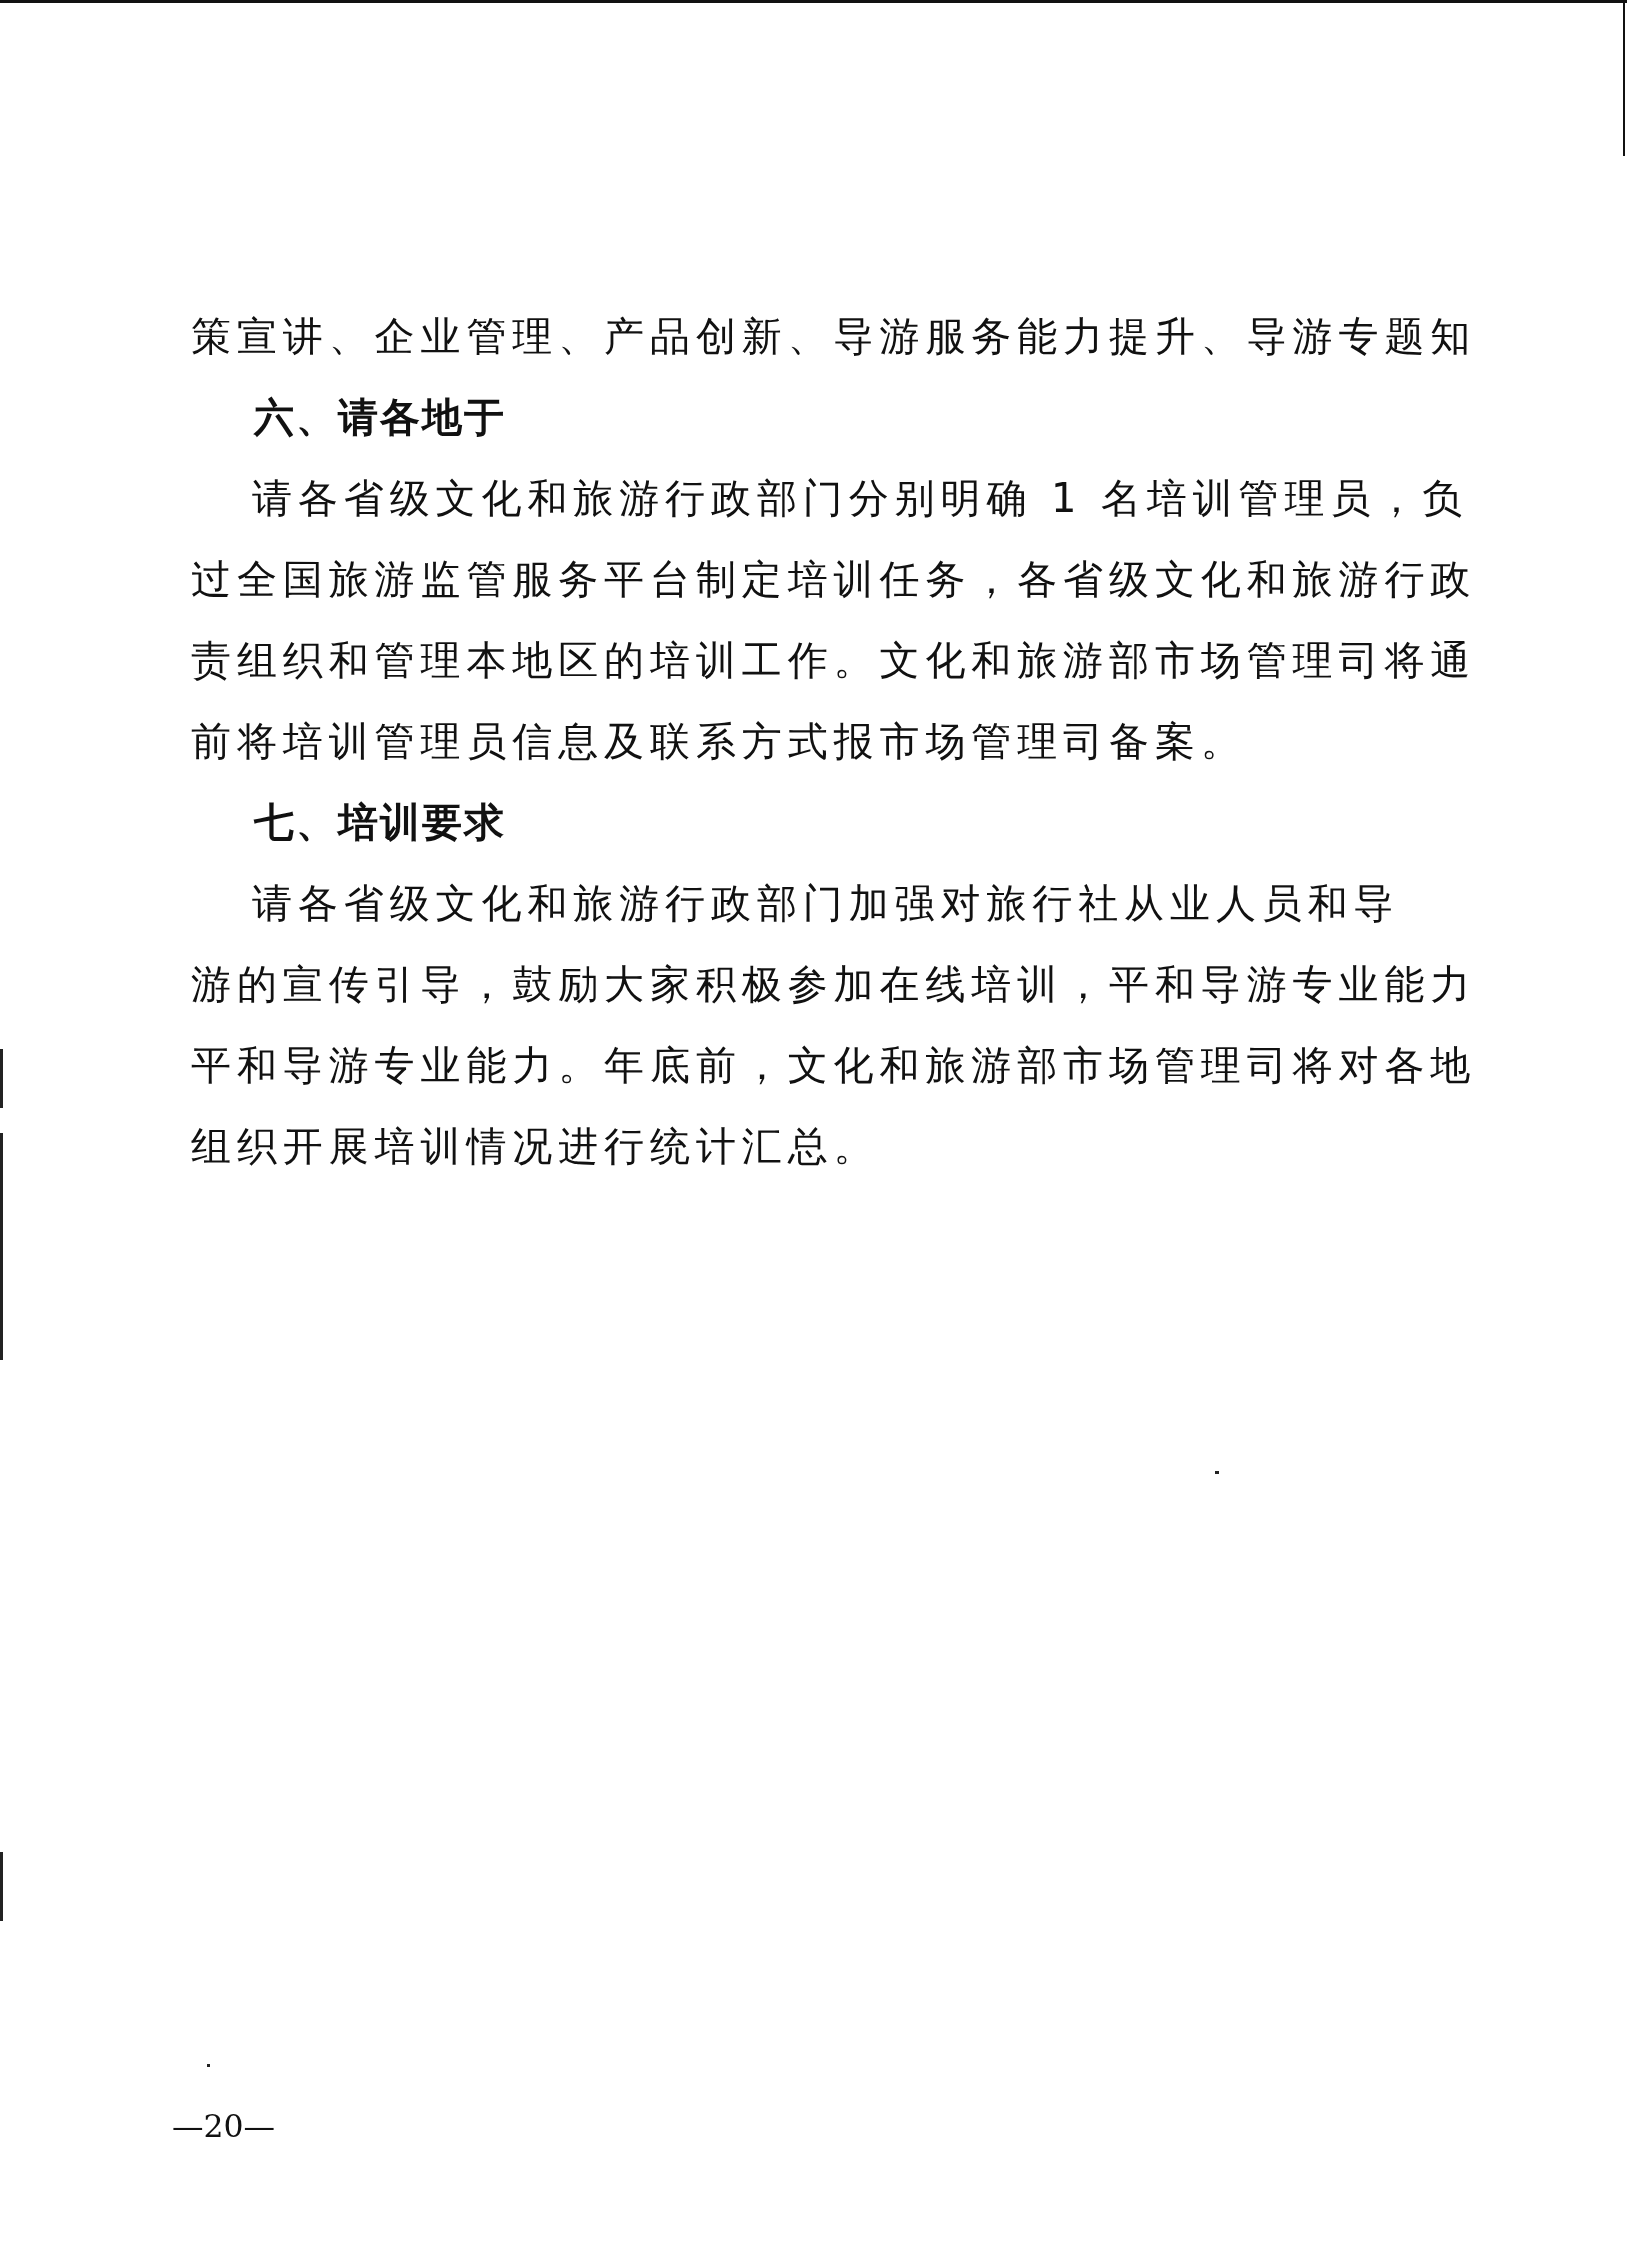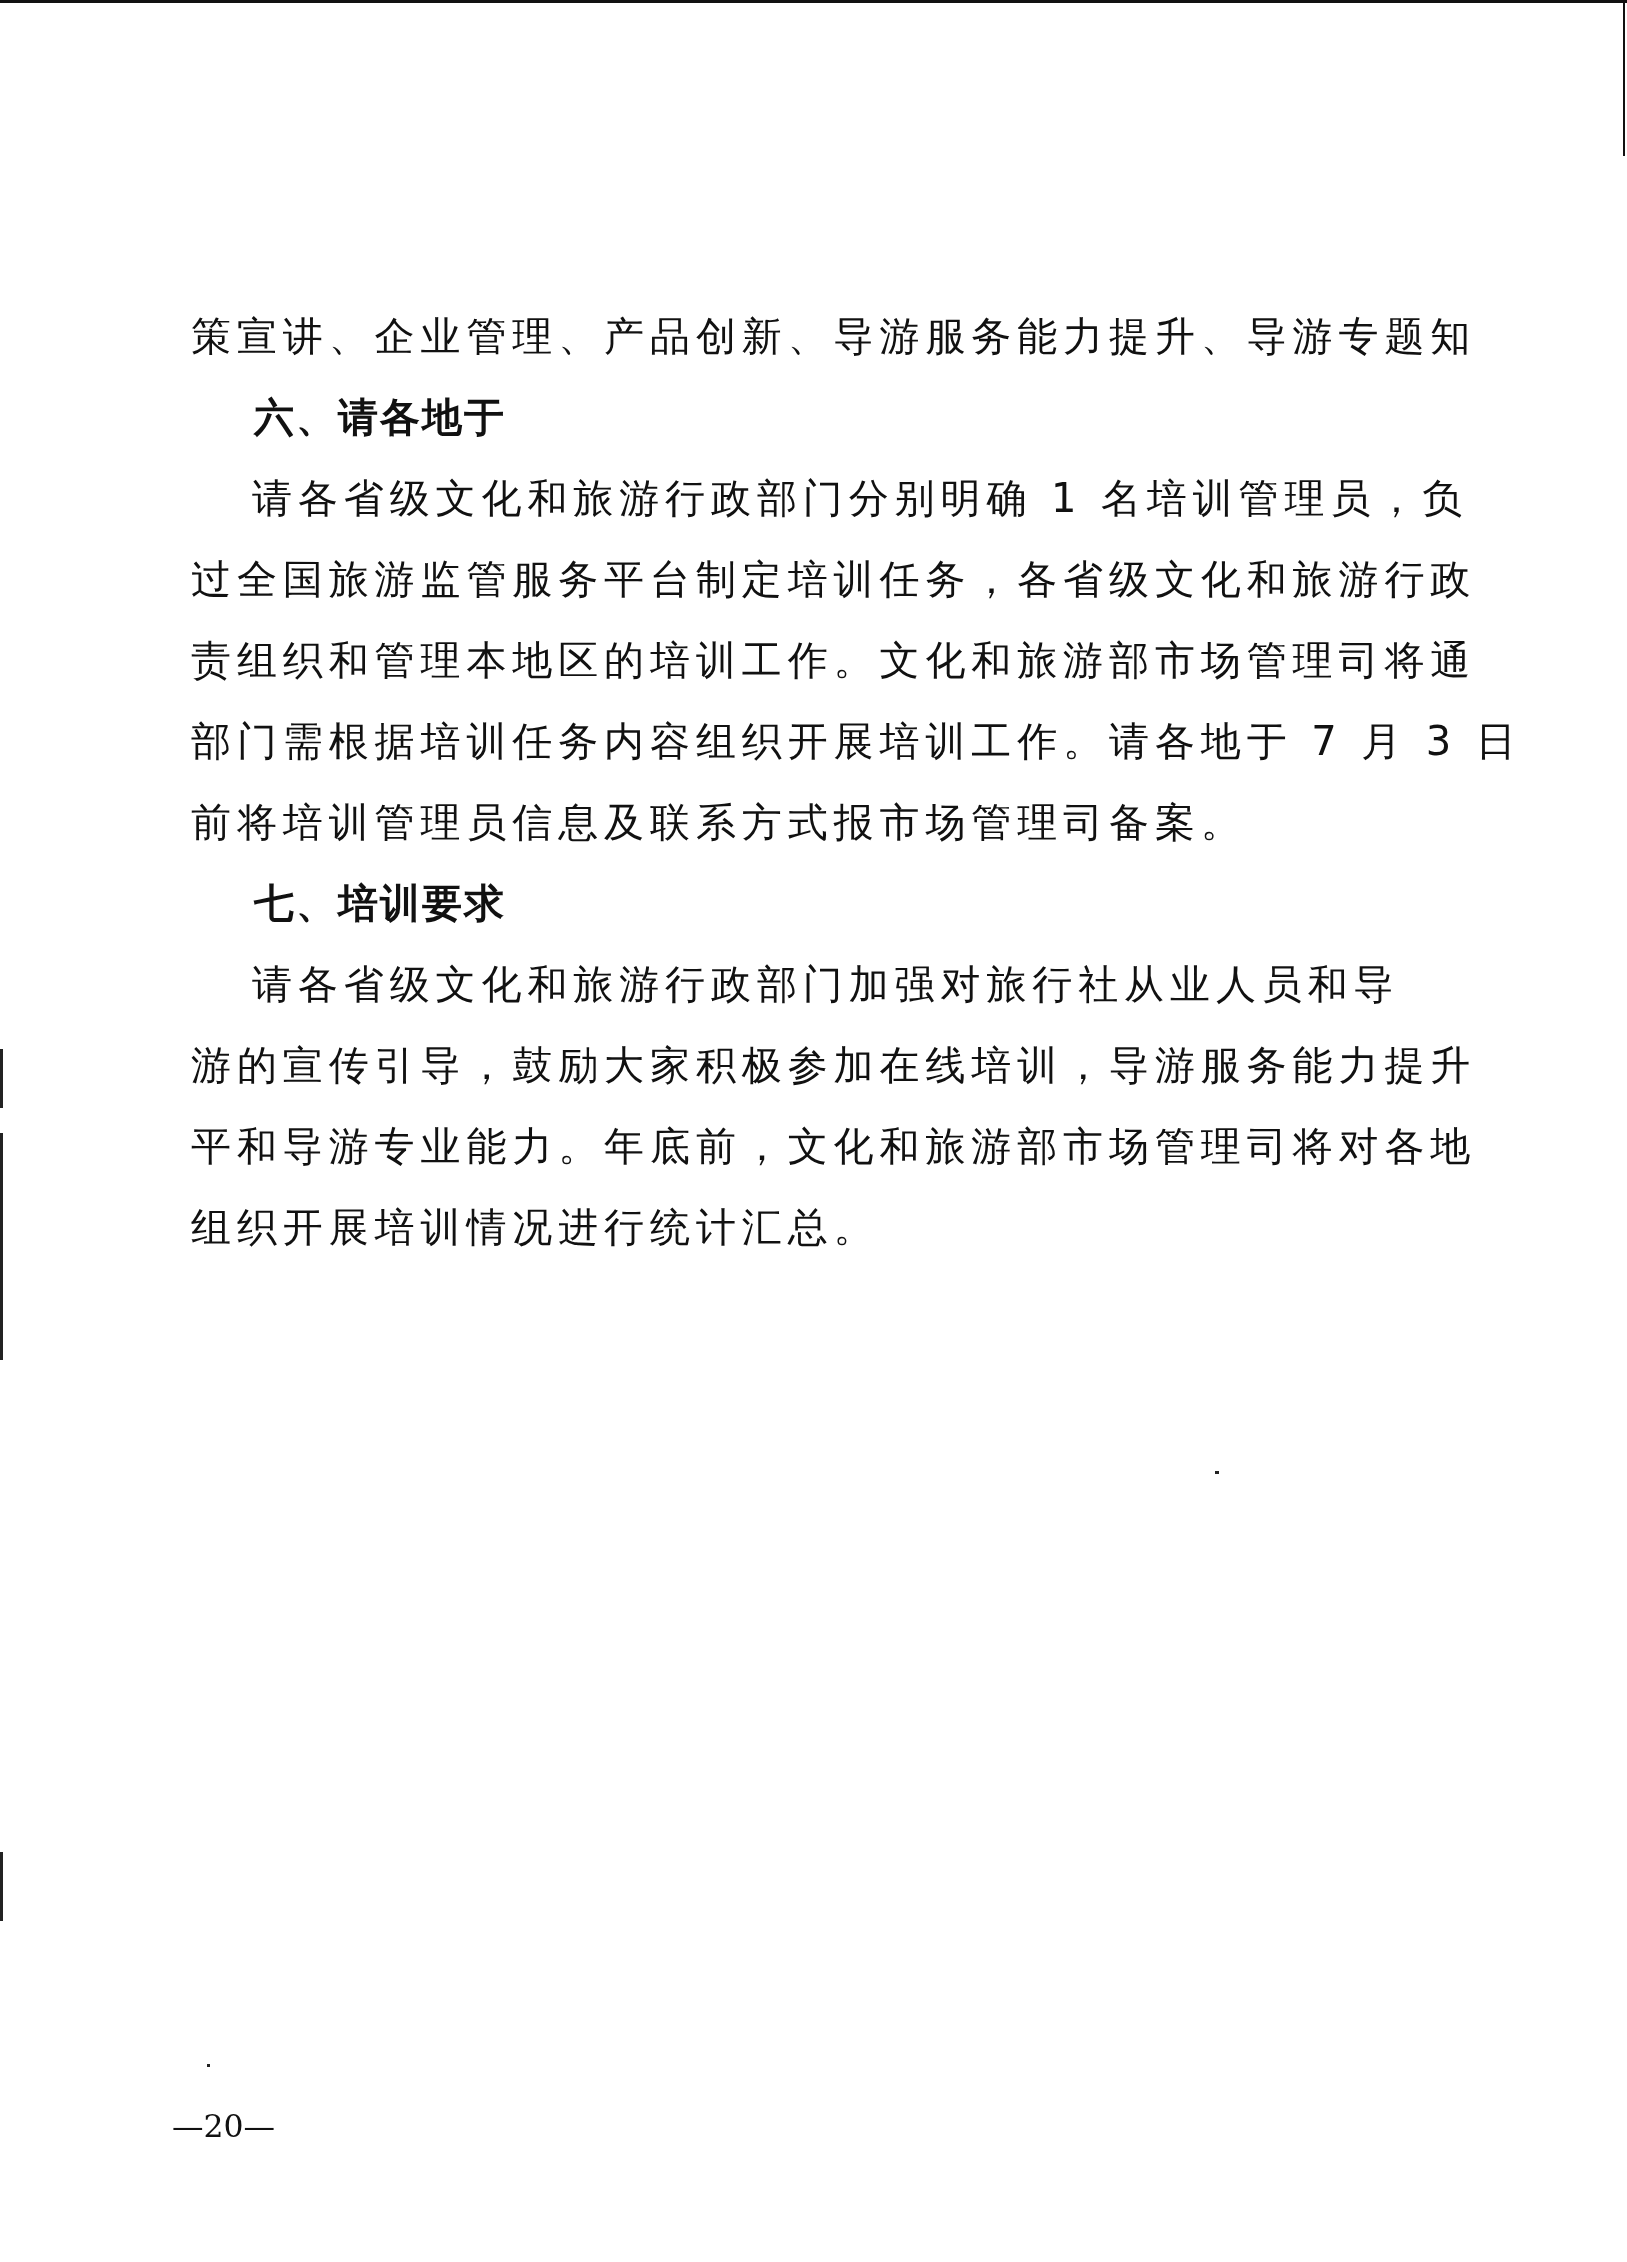--- a/index.html
+++ b/index.html
@@ -90,26 +90,25 @@
 <div class="scan-border-left" style="top:1320px;height:21.7px;"></div>
 <div class="scan-border-left" style="top:1852px;height:69px;"></div>
 
 <div class="page-body">
   <div class="line" style="margin-left:-61px;width:1194px;">策宣讲、企业管理、产品创新、导游服务能力提升、导游专题知</div>
 
   <div class="heading">六、请各地于</div>
   <div class="line" style="width:1133px;">请各省级文化和旅游行政部门分别明确 1 名培训管理员，负</div>
   <div class="line" style="margin-left:-61px;width:1194px;">过全国旅游监管服务平台制定培训任务，各省级文化和旅游行政</div>
   <div class="line" style="margin-left:-61px;width:1194px;">责组织和管理本地区的培训工作。文化和旅游部市场管理司将通</div>
-  <div class="line" style="margin-left:-61px;width:1194px;">部门需根据培训任务内容组织开展培训工作。请各地于 7 月 3 日</div>
   <div class="line last" style="margin-left:-61px;width:1194px;">前将培训管理员信息及联系方式报市场管理司备案。</div>
 
   <div class="heading">七、培训要求</div>
   <div class="line" style="width:1133px;">请各省级文化和旅游行政部门加强对旅行社从业人员和导</div>
-  <div class="line" style="margin-left:-61px;width:1194px;">游的宣传引导，鼓励大家积极参加在线培训，导游服务能力提升</div>
+  <div class="line" style="margin-left:-61px;width:1194px;">游的宣传引导，鼓励大家积极参加在线培训，平和导游专业能力</div>
   <div class="line" style="margin-left:-61px;width:1194px;">平和导游专业能力。年底前，文化和旅游部市场管理司将对各地</div>
   <div class="line last" style="margin-left:-61px;width:1194px;">组织开展培训情况进行统计汇总。</div>
 </div>
 
 <div class="speck" style="left:1215px;top:1471px;"></div>
 <div class="speck" style="left:207px;top:2064px;width:3px;height:3px;"></div>
 
 <div class="page-number">—20—</div>
 
 

